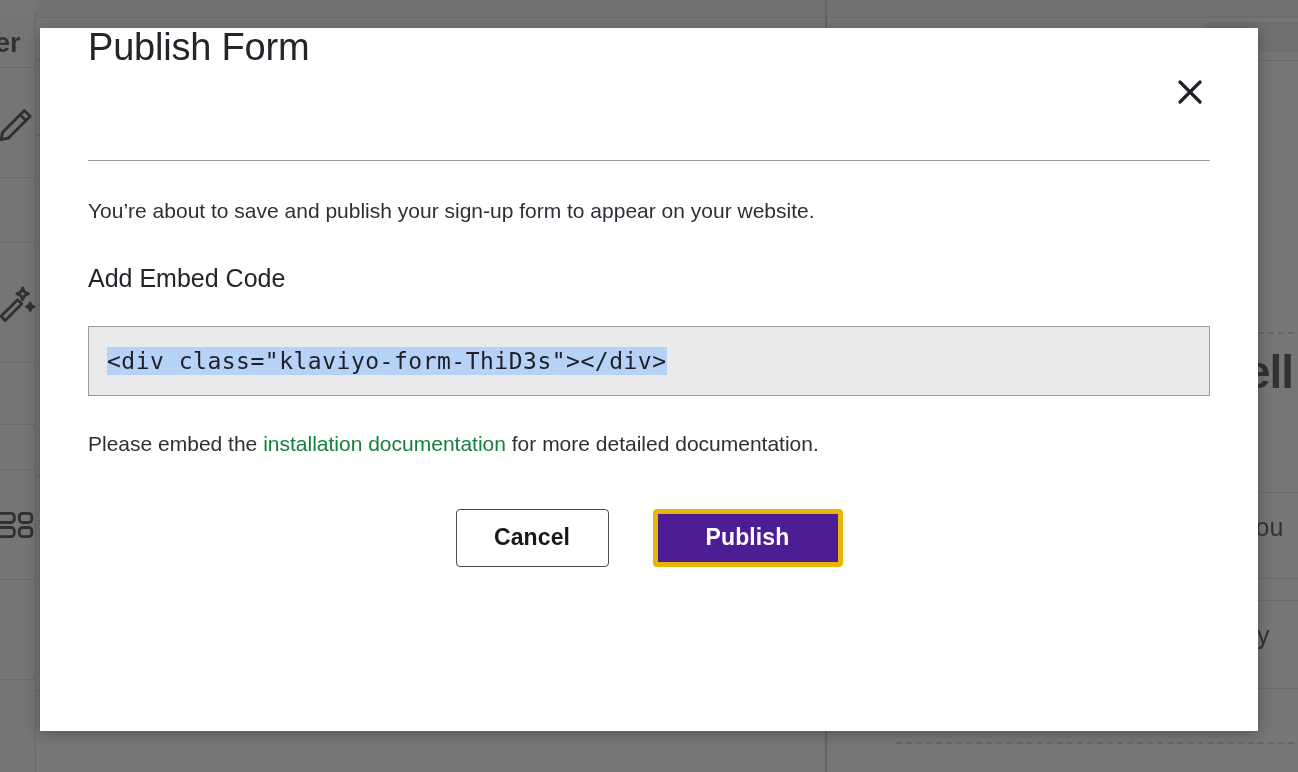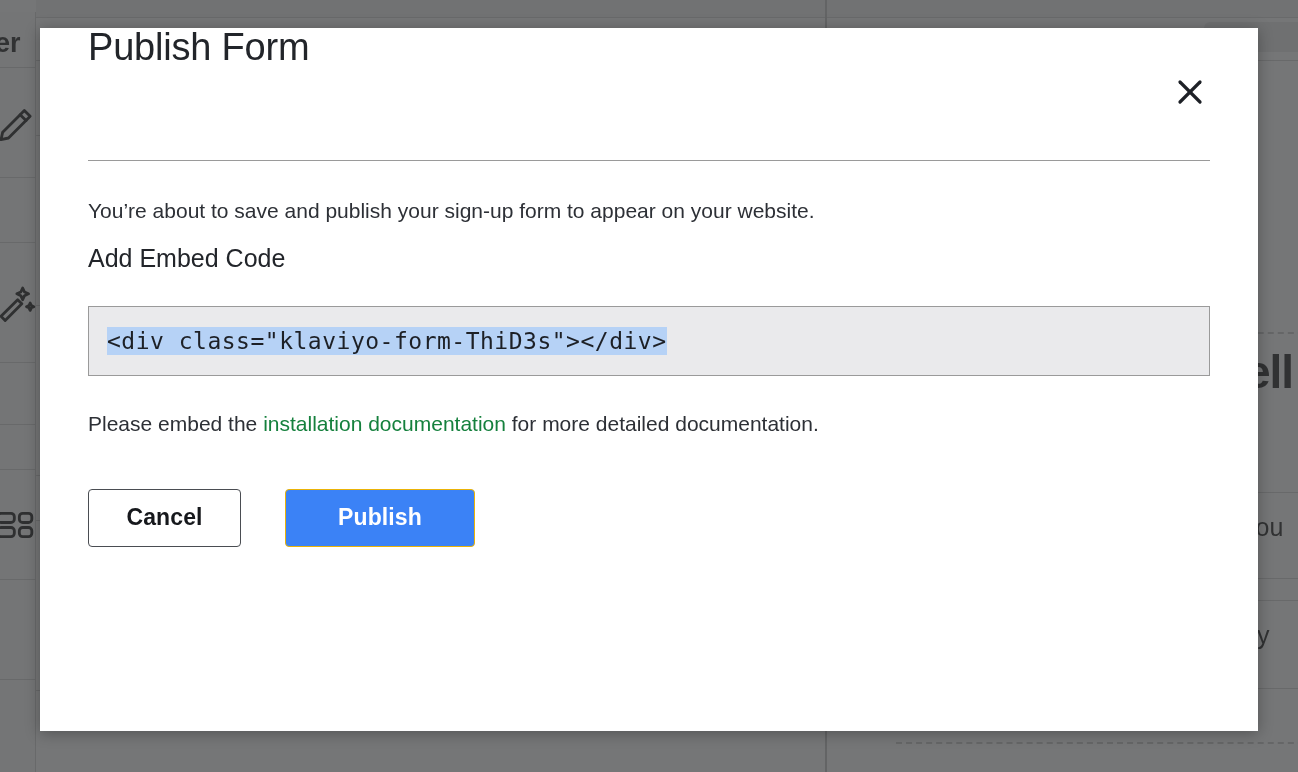--- a/index.html
+++ b/index.html
@@ -156,21 +156,21 @@
     margin: 0 0 0 0;
   }
 
   .body-text {
     font-size: 21px;
     color: #2d3036;
     line-height: 1.35;
   }
 
   .p1  { margin-top: 36px; }
-  .h2  { margin-top: 19px; font-size: 25px; font-weight: 400; color: #22252a; }
+  .h2  { margin-top: 39px; font-size: 25px; font-weight: 400; color: #22252a; }
   .p2  { margin-top: 37px; }
 
   .code-box {
     margin-top: 33px;
     height: 70px;
     background: #eaeaec;
     border: 1px solid #9a9a9a;
     display: flex;
     align-items: center;
     padding: 0 18px;
@@ -189,21 +189,21 @@
   .p3 { margin-top: 34px; }
   .doc-link {
     color: #15803d;
     text-decoration: none;
     cursor: pointer;
   }
 
   .actions {
     margin-top: 50px;
     display: flex;
-    justify-content: flex-start;
+    justify-content: center;
     gap: 44px;
   }
 
   .btn {
     font-family: "Liberation Sans", sans-serif;
     font-size: 23px;
     font-weight: 700;
     cursor: pointer;
     border-radius: 4px;
     height: 58px;
@@ -213,22 +213,22 @@
     letter-spacing: 0.1px;
   }
   .btn-cancel {
     width: 153px;
     background: #ffffff;
     border: 1px solid #4a4d52;
     color: #16181c;
   }
   .btn-publish {
     width: 190px;
-    background: #3b82f6;
-    border: 1px solid #eab308;
+    background: #4c1d95;
+    border: 5px solid #eab308;
     color: #ffffff;
   }
 </style>
 </head>
 <body>
 
 <div id="root">
 
   <div class="bg-page">
 

